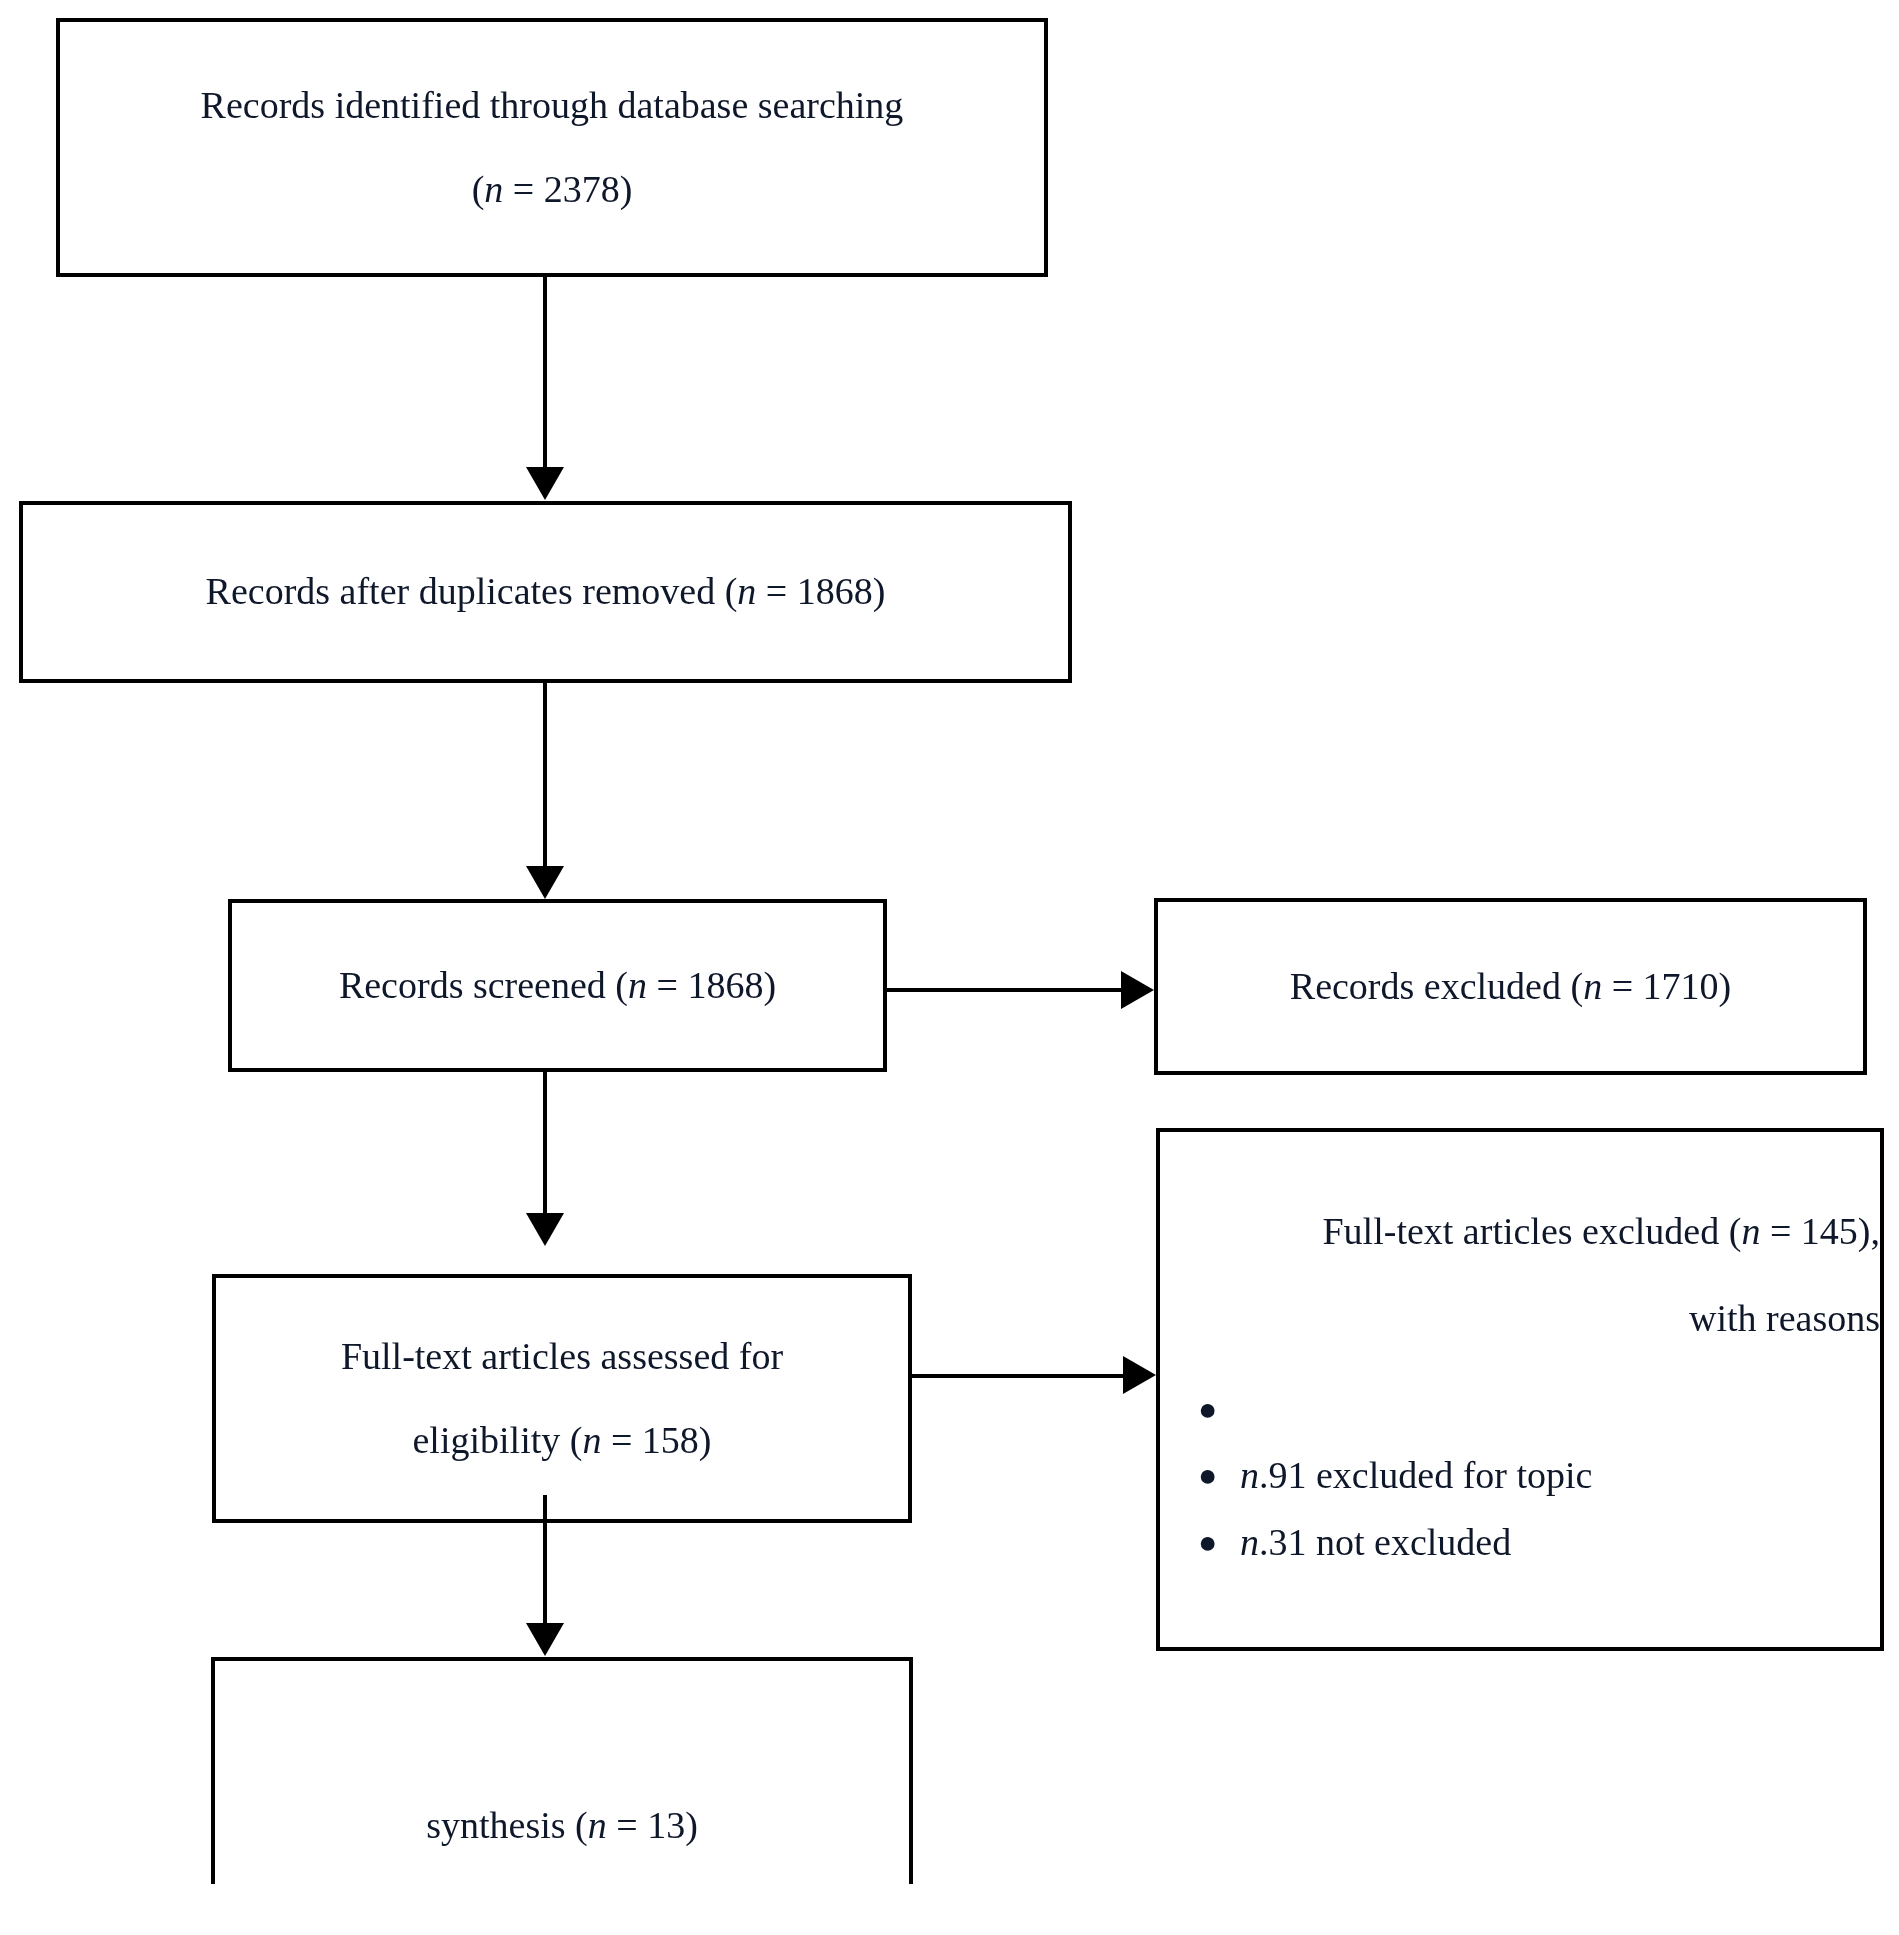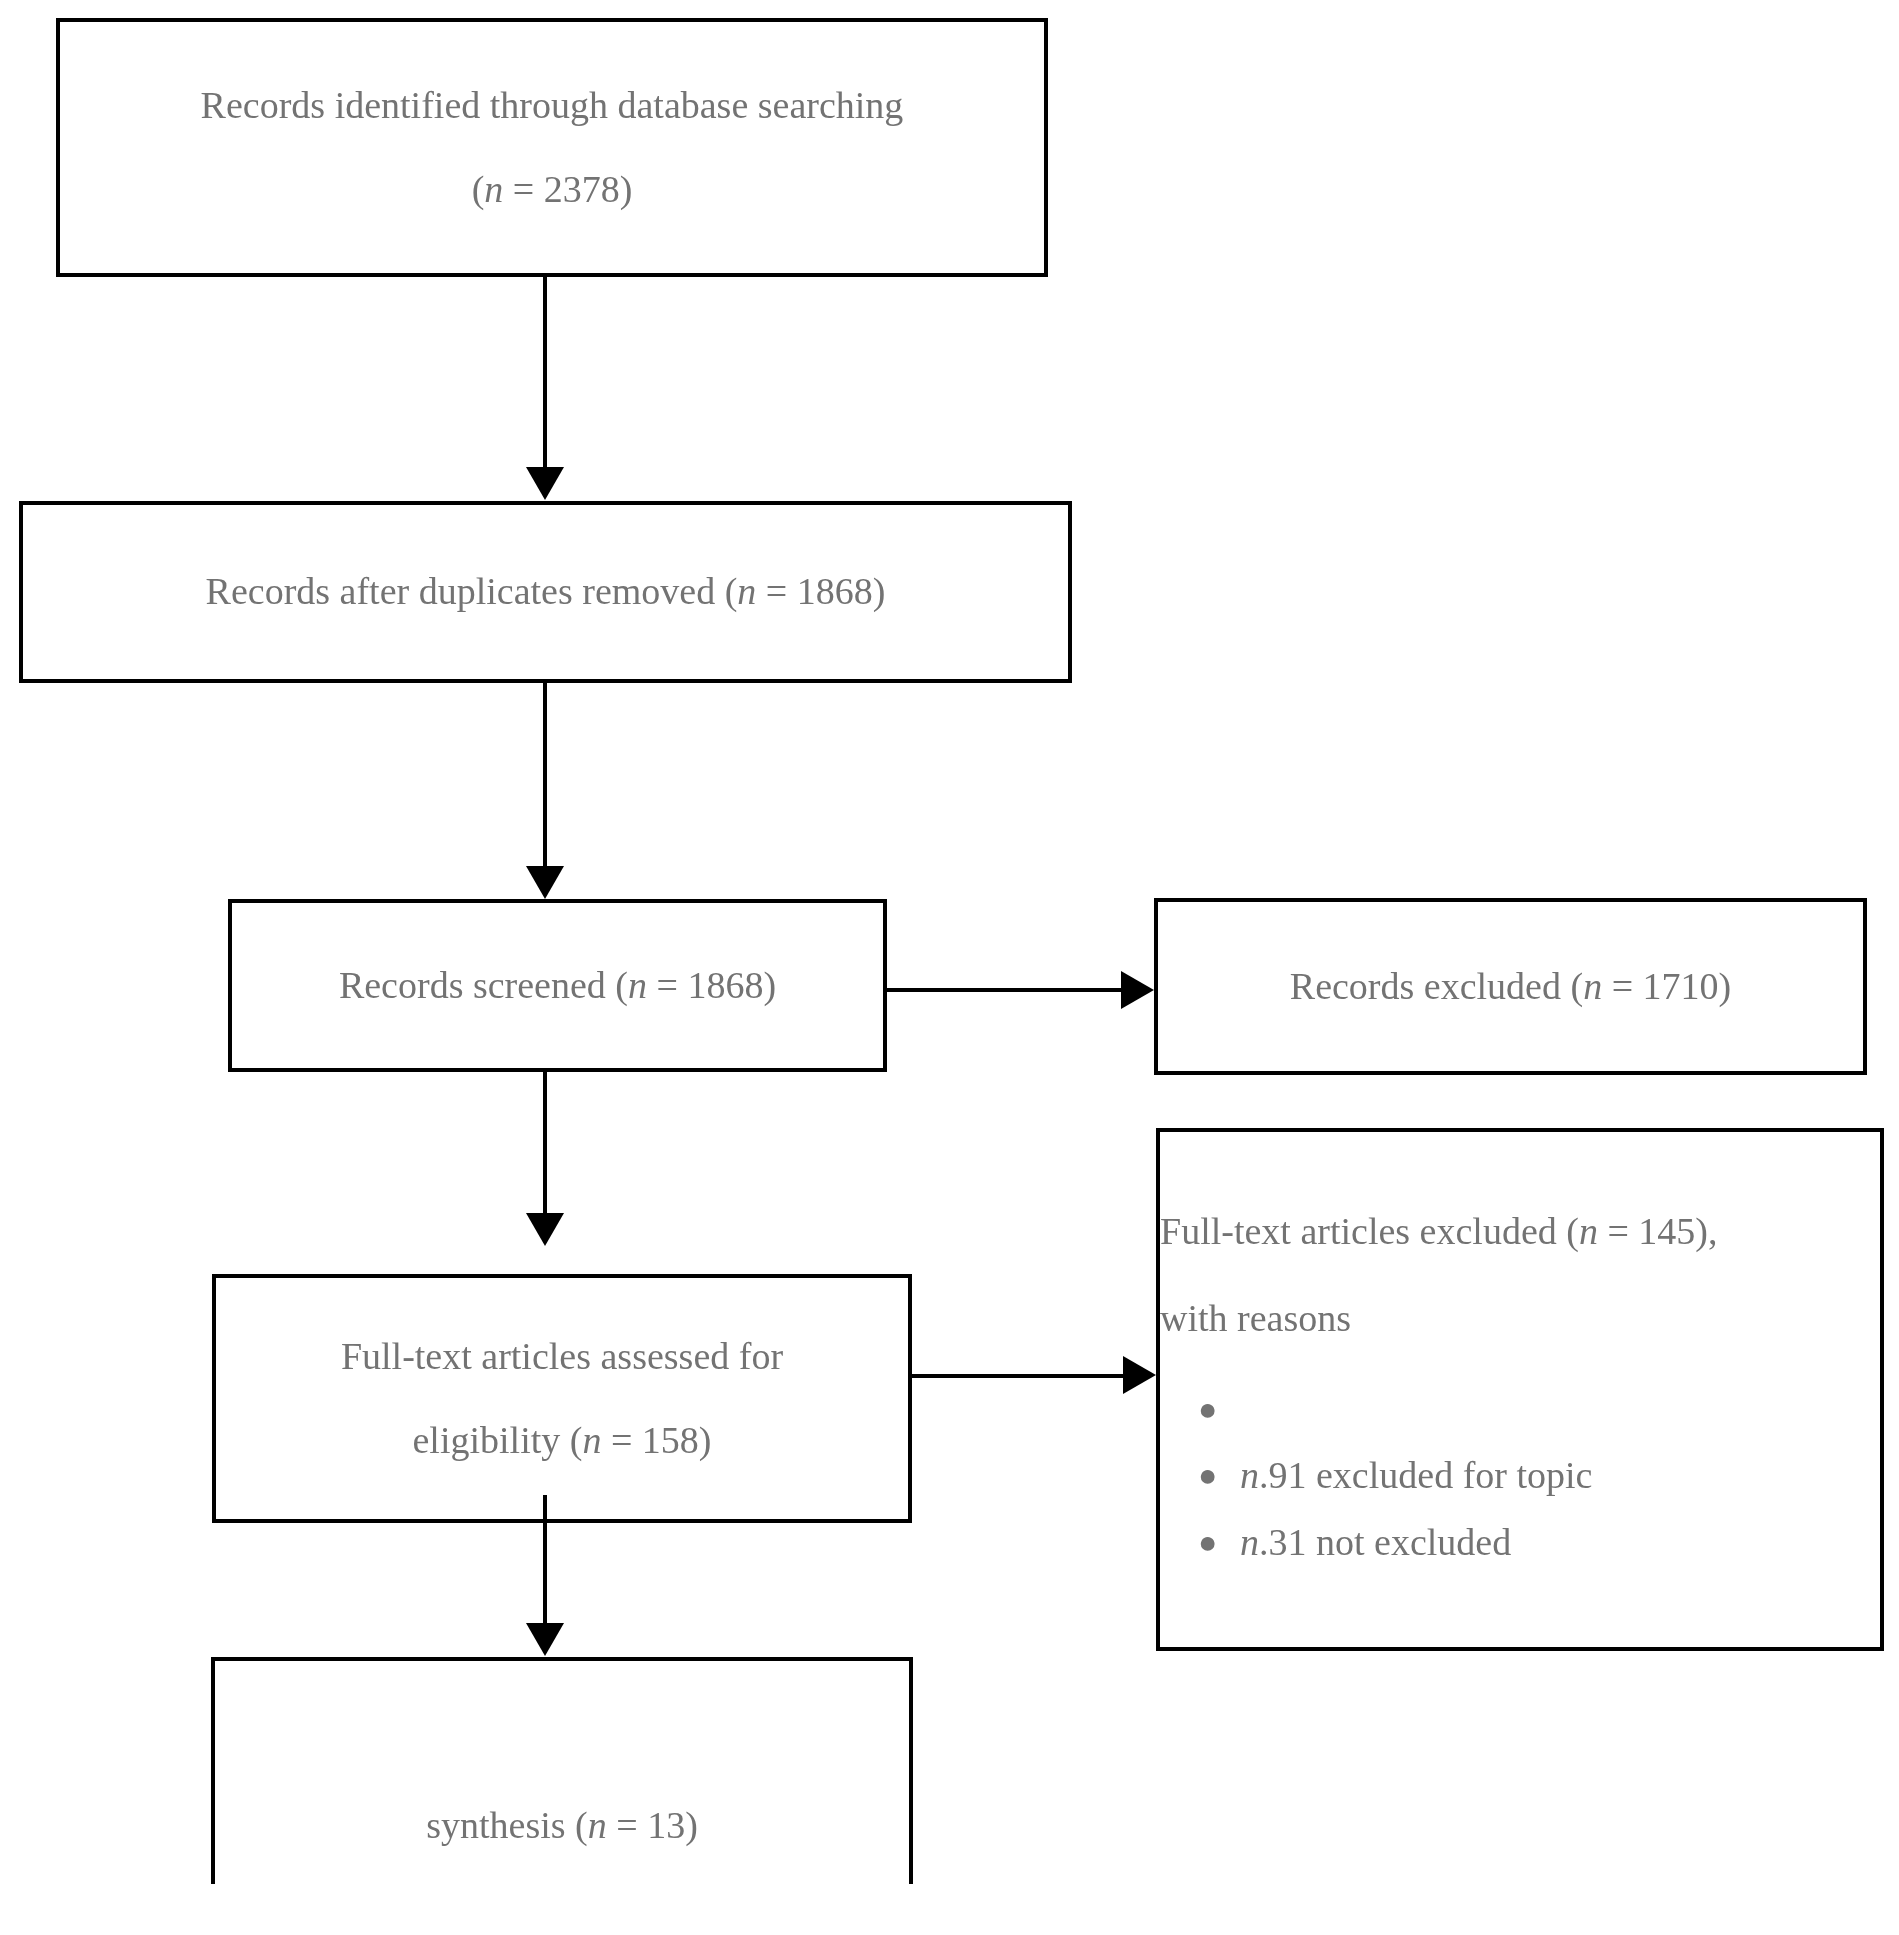--- a/index.html
+++ b/index.html
@@ -7,21 +7,21 @@
     padding: 0;
     background: #ffffff;
   }
   .diagram {
     position: relative;
     width: 1900px;
     height: 1884px;
     background: #ffffff;
     font-family: "Liberation Serif", "DejaVu Serif", serif;
     font-size: 38px;
-    color: #737373;
+    color: #0f172a;
   }
   .box {
     position: absolute;
     box-sizing: border-box;
     border: 4.3px solid #000000;
     background: #ffffff;
     display: flex;
     align-items: center;
     justify-content: center;
     text-align: center;
@@ -53,21 +53,21 @@
     width: 0; height: 0;
     border-top: 19px solid transparent;
     border-bottom: 19px solid transparent;
     border-left: 33px solid #000000;
   }
   .reasons-box {
     align-items: flex-start;
     padding-top: 56px;
   }
   .reasons-title {
-    text-align: left;
+    text-align: right;
     line-height: 2.3;
   }
   .bullet-list {
     margin-top: 13px;
   }
   .bullet-item {
     display: flex;
     text-align: left;
     padding-left: 38px;
     line-height: 1.75;

